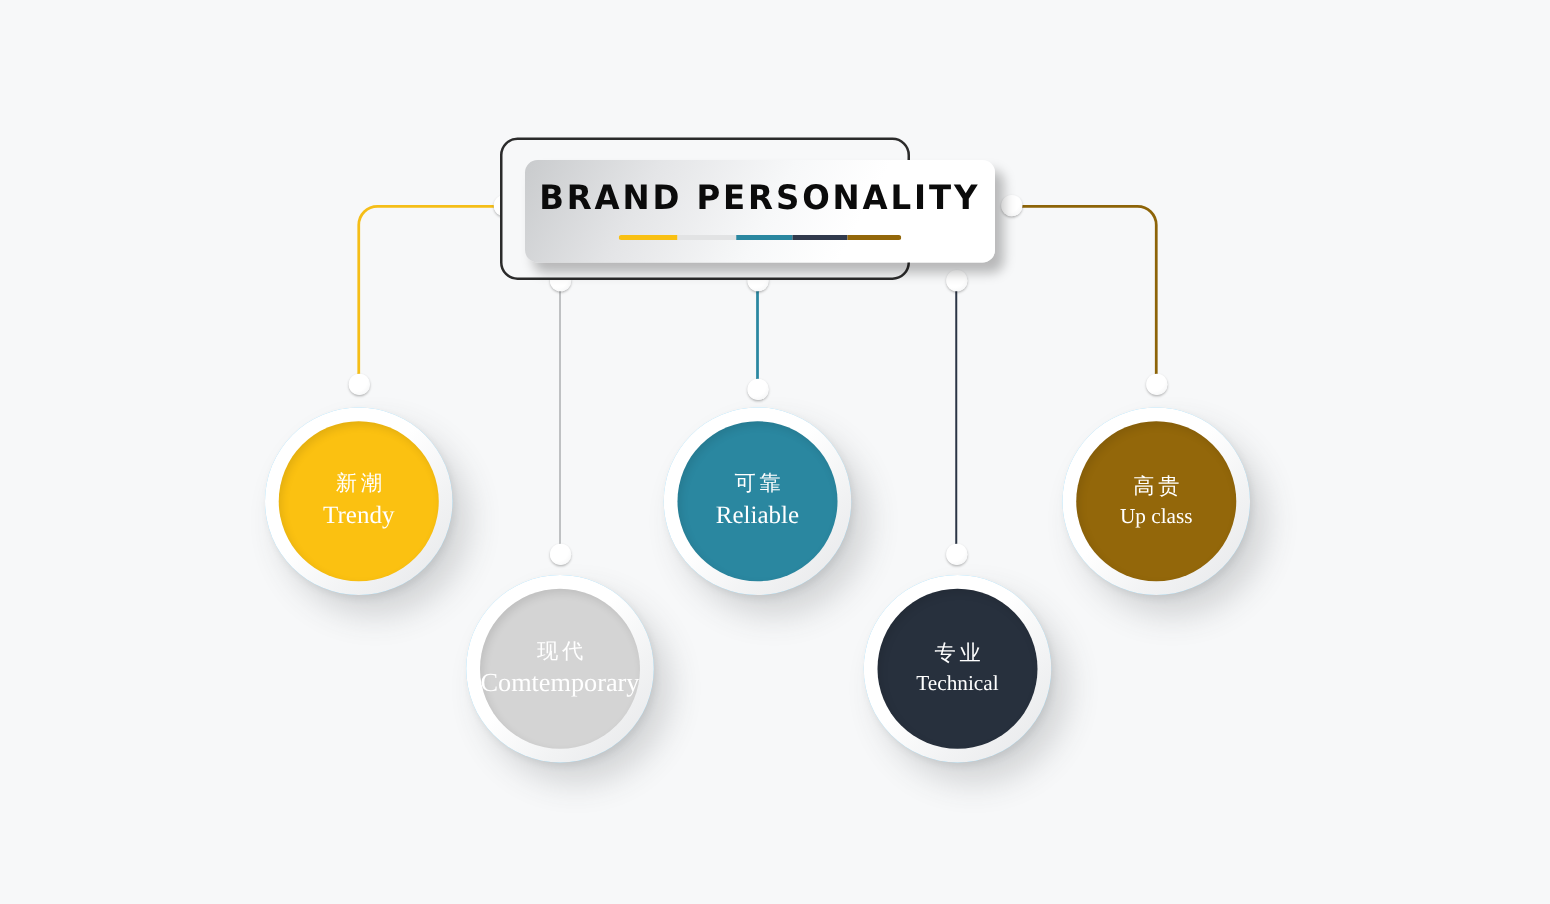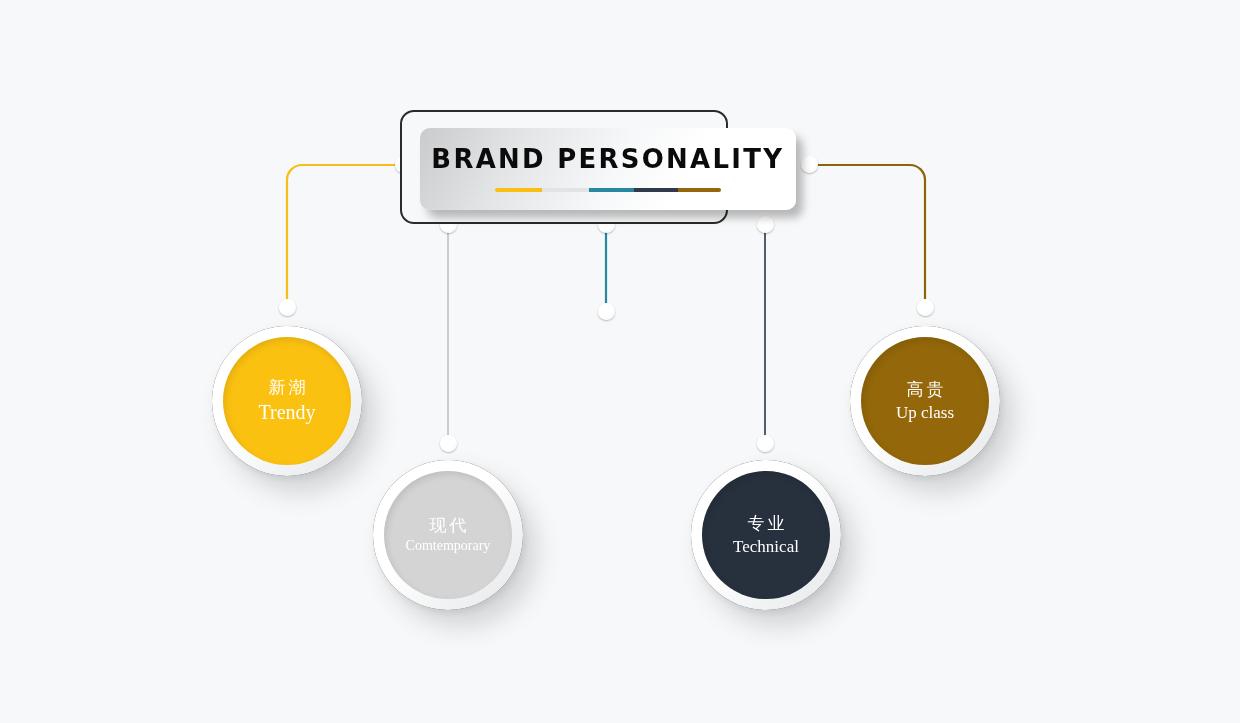--- a/index.html
+++ b/index.html
@@ -47,21 +47,21 @@
     transform:scaleX(.96);
   }
   #accentbar{
     display:flex;margin-top:14px;height:4px;width:226px;border-radius:2px;overflow:hidden;
   }
   #accentbar span{display:block;height:100%;}
 
   
   .node{
     position:absolute;width:150px;height:150px;border-radius:50%;
-    background:#404040;
+    background:#7dd3fc;
     box-shadow:13px 16px 26px rgba(60,64,72,.20), 2px 3px 6px rgba(60,64,72,.10);
   }
   .node .ring{
     position:absolute;left:0;top:0;width:150px;height:150px;border-radius:50%;
     background:linear-gradient(135deg,#ffffff 0%,#ffffff 45%,#f2f3f4 70%,#e6e7e9 100%);
   }
   .node .disc{
     position:absolute;left:11px;top:11px;width:128px;height:128px;border-radius:50%;
     display:flex;flex-direction:column;align-items:center;justify-content:center;
     box-shadow:inset 2px 3px 7px rgba(0,0,0,.10);
@@ -70,21 +70,21 @@
     color:#ffffff;font-size:17px;letter-spacing:3px;line-height:1.25;
     font-family:"DejaVu Sans","Liberation Sans",sans-serif;
     text-indent:3px;
   }
   .node .en{
     color:#ffffff;font-size:20px;line-height:1.25;margin-top:1px;
     font-family:Liberation Serif, serif;
     white-space:nowrap;
   }
   .node.small .en{font-size:17px;}
-  .node.tiny .en{font-size:14px;}
+  .node.tiny .en{font-size:21px;}
 </style>
 </head>
 <body style="background: rgb(247, 248, 249);">
 
 <div id="stage">
 
   <svg id="wires" viewBox="0 0 1240 723" xmlns="http://www.w3.org/2000/svg">
     <path d="M403,165 H302 A15,15 0 0 0 287,180 V307" fill="none" stroke="#F5BE18" stroke-width="2.2" stroke-linecap="round"></path>
     <path d="M448,224 V443" fill="none" stroke="#BFC1C3" stroke-width="1.6" stroke-linecap="round"></path>
     <path d="M606,224 V310" fill="none" stroke="#2A87A0" stroke-width="2.2" stroke-linecap="round"></path>
@@ -126,20 +126,27 @@
   </div>
 
   <div class="node tiny" id="node-comtemporary" style="left: 373px; top: 460px;">
     <div class="ring"></div>
     <div class="disc" style="background: rgb(212, 212, 212); text-align: right;">
       <div class="cn">现代</div>
       <div class="en">Comtemporary</div>
     </div>
   </div>
 
+  <div class="node" id="node-reliable" style="left: 531px; top: 326px;">
+    <div class="ring"></div>
+    <div class="disc" style="background: rgb(42, 135, 160);">
+      <div class="cn">可靠</div>
+      <div class="en">Reliable</div>
+    </div>
+  </div>
 
   <div class="node small" id="node-upclass" style="left: 850px; top: 326px;">
     <div class="ring"></div>
     <div class="disc" style="background: rgb(147, 103, 10);">
       <div class="cn">高贵</div>
       <div class="en">Up class</div>
     </div>
   </div>
 
   <div class="node small" id="node-technical" style="left: 691px; top: 460px;">

